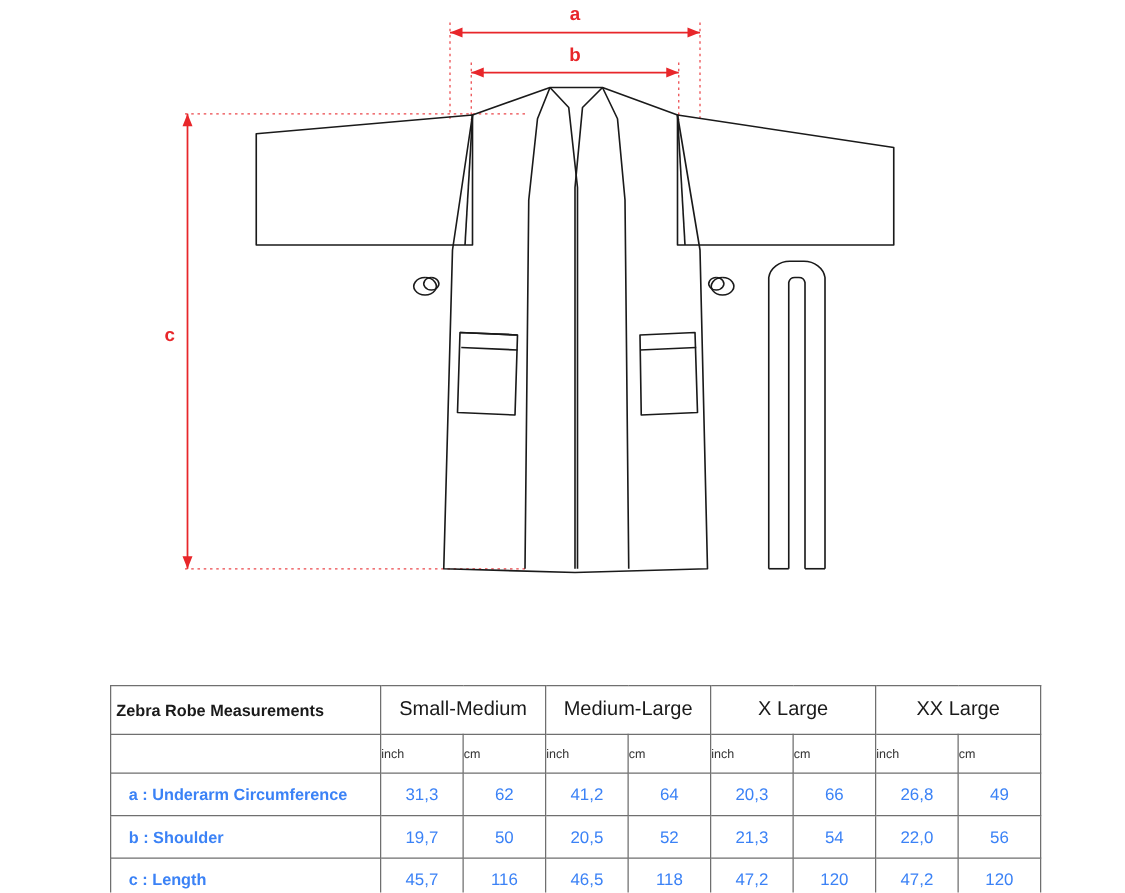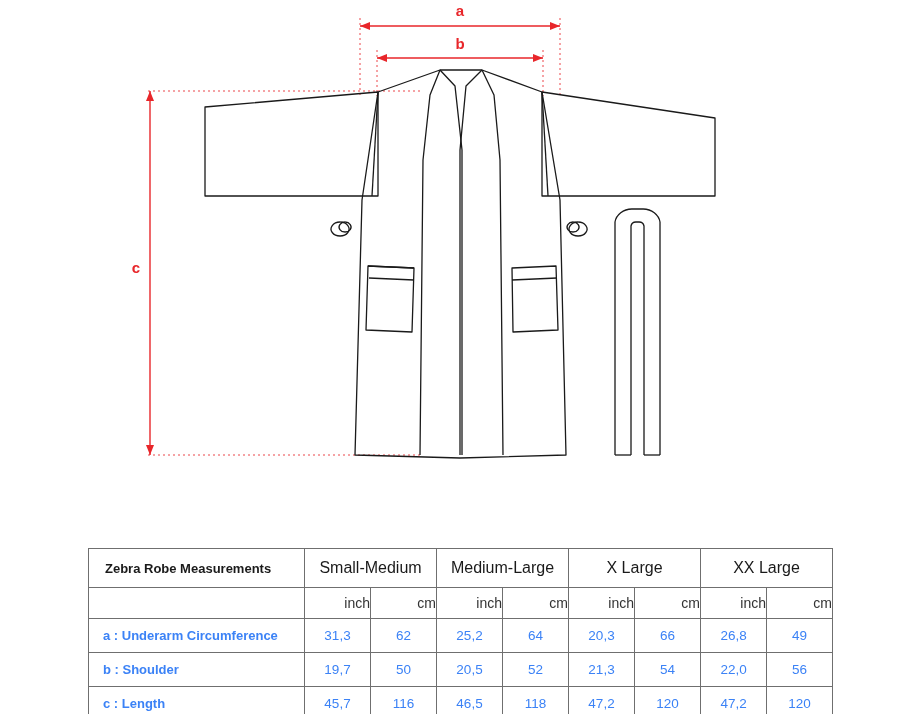--- a/index.html
+++ b/index.html
@@ -56,28 +56,28 @@
   .hdr-row td {
     background: #efefef;
     height: 38px;
     text-align: center;
     font-size: 16px;
     font-weight: bold;
     color: #1a1a1a;
   }
   .hdr-row td.title-cell {
     text-align: left;
-    padding-left: 16px;
+    padding-left: 4px;
     font-size: 13px;
     font-weight: bold;
   }
   .unit-row td {
     height: 30px;
-    text-align: right;
-    font-size: 14px;
+    text-align: left;
+    font-size: 10px;
     color: #333333;
   }
   .data-row td {
     height: 33px;
     text-align: center;
     font-size: 13.5px;
     color: #3b82f6;
   }
   .data-row td.row-label {
     text-align: left;
@@ -204,21 +204,21 @@
           <td>cm</td>
           <td>inch</td>
           <td>cm</td>
           <td>inch</td>
           <td>cm</td>
         </tr>
         <tr class="data-row">
           <td class="row-label">a : Underarm Circumference</td>
           <td>31,3</td>
           <td>62</td>
-          <td>25,2</td>
+          <td>41,2</td>
           <td>64</td>
           <td>20,3</td>
           <td>66</td>
           <td>26,8</td>
           <td>49</td>
         </tr>
         <tr class="data-row">
           <td class="row-label">b : Shoulder</td>
           <td>19,7</td>
           <td>50</td>

